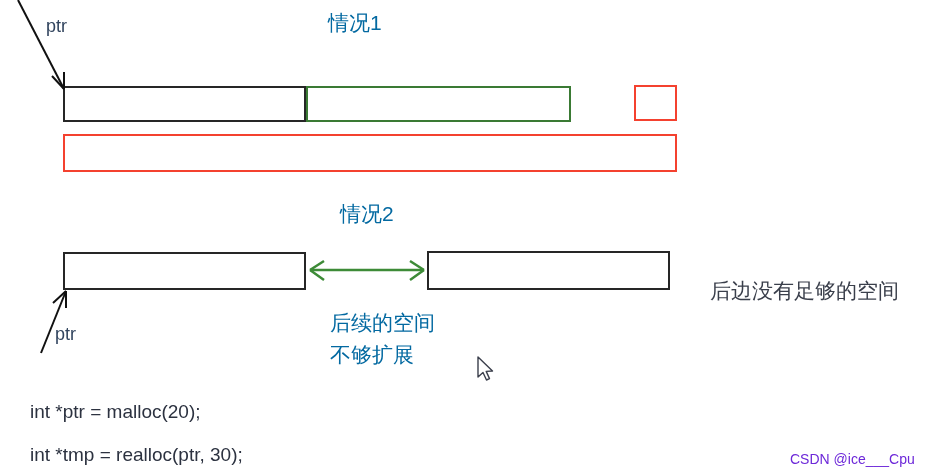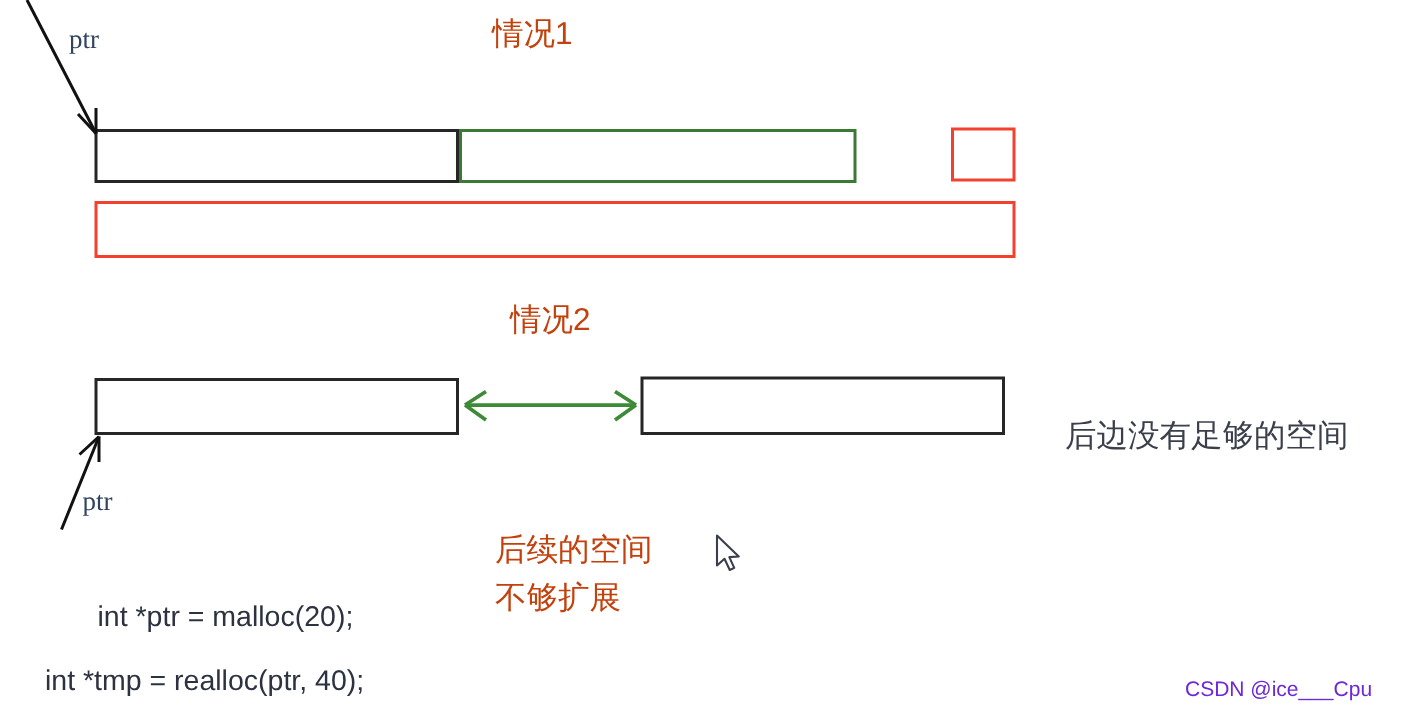--- a/index.html
+++ b/index.html
@@ -23,42 +23,41 @@
   .box-black { border: 2px solid #262626; }
   .box-green { border: 2px solid #3a7a34; }
   .box-red   { border: 2px solid #f4412f; }
 
   .label {
     position: absolute;
     white-space: nowrap;
     line-height: 1;
   }
   .label-green {
-    color: #c2410c;
+    color: #0369a1;
     font-size: 21px;
     font-weight: 500;
   }
   .label-dark {
     color: #3a3f4b;
     font-size: 21px;
   }
   .label-ptr {
     color: #31445e;
     font-size: 18px;
-    font-family: Liberation Serif, serif;
   }
   .label-code {
     color: #2c3240;
     font-size: 19px;
   }
   .label-watermark {
     color: #6d28d9;
     font-size: 14px;
   }
-  .multiline { line-height: 1.45; margin-top: 44px; }
+  .multiline { line-height: 1.45; }
 
   svg.overlay {
     position: absolute;
     left: 0;
     top: 0;
     width: 935px;
     height: 475px;
     pointer-events: none;
   }
   .cursor {
@@ -89,22 +88,22 @@
 
   <div class="box box-black" style="left:427px; top:251px; width:243px; height:39px;"></div>
 
   <div class="label label-ptr" style="left:55px; top:325px;">ptr</div>
 
   <div class="label label-green multiline" style="left:330px; top:308px;">后续的空间</div>
   <div class="label label-green multiline" style="left:330px; top:340px;">不够扩展</div>
 
   <div class="label label-dark" style="left:710px; top:280px;">后边没有足够的空间</div>
 
-  <div class="label label-code" style="left:30px; top:402px;margin-left:35px;">int *ptr = malloc(20);</div>
-  <div class="label label-code" style="left:30px; top:445px;">int *tmp = realloc(ptr, 40);</div>
+  <div class="label label-code" style="left:30px; top:402px;">int *ptr = malloc(20);</div>
+  <div class="label label-code" style="left:30px; top:445px;">int *tmp = realloc(ptr, 30);</div>
 
   <div class="label label-watermark" style="left:790px; top:452px;">CSDN @ice___Cpu</div>
 
   <svg class="overlay" viewBox="0 0 935 475">
 
     <g>
       <line x1="18" y1="0" x2="64" y2="89" stroke="#111111" stroke-width="2"></line>
       <path d="M 64 89 L 52 76 M 64 89 L 64 72" stroke="#111111" stroke-width="2" fill="none"></path>
     </g>
 

